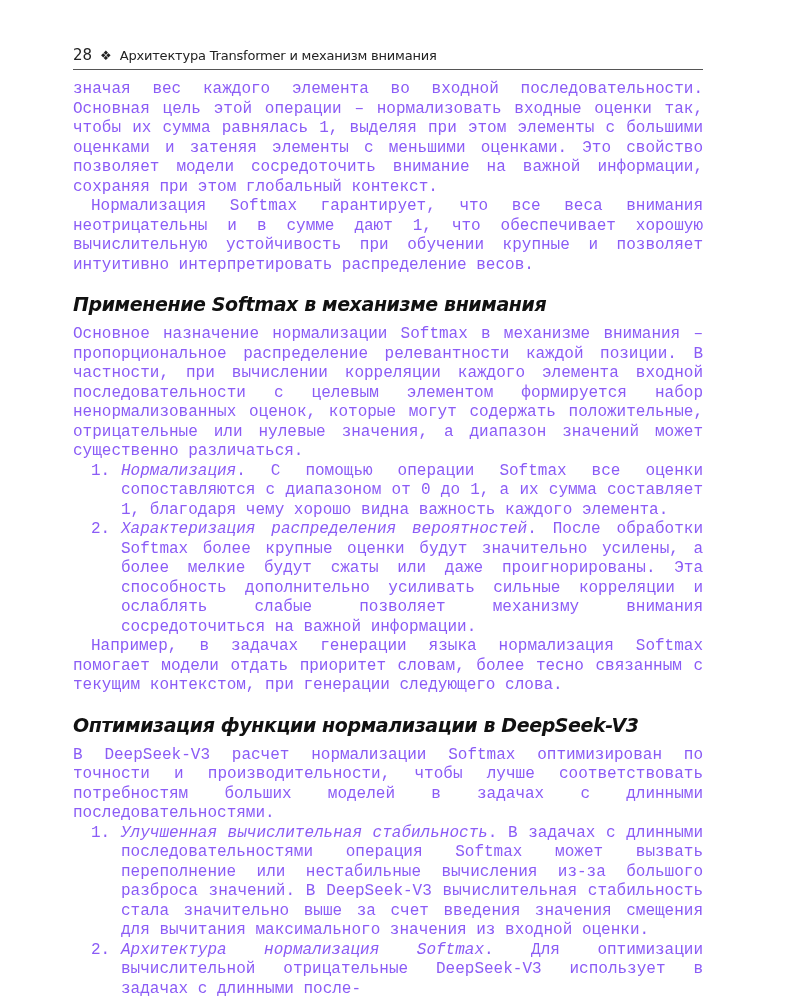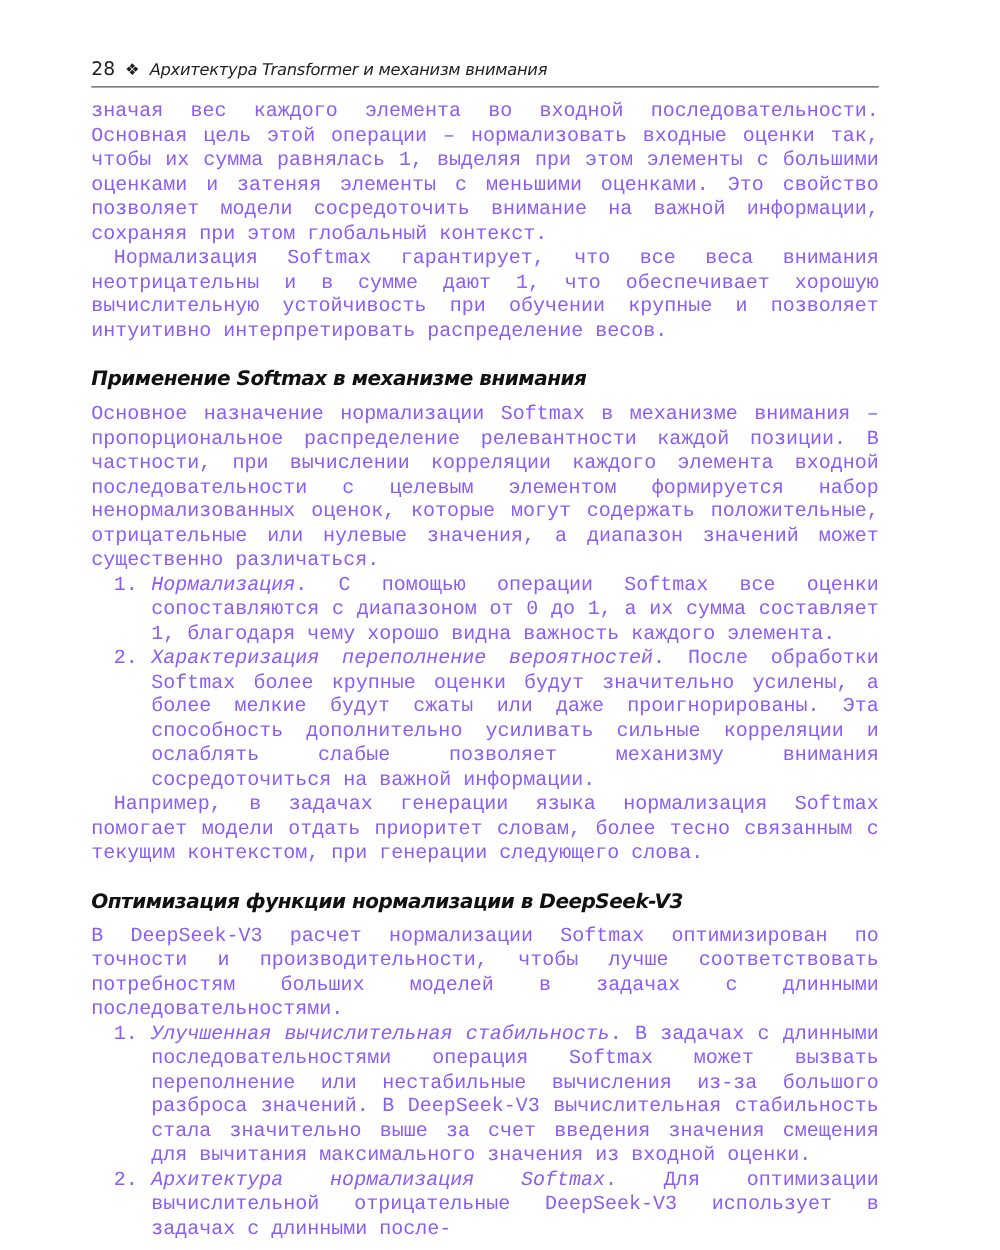--- a/index.html
+++ b/index.html
@@ -34,38 +34,37 @@
       font-weight: normal;
       font-size: 15px;
       margin-right: 8px;
     }
     .ornament {
       margin-right: 8px;
       font-size: 13px;
     }
     .header-title {
       letter-spacing: -0.2px;
-      font-style: italic;
     }
     .body-text {
       font-family: Liberation Mono, monospace;
       font-size: 16px;
       line-height: 19.5px;
       text-align: justify;
       color: #8b5cf6;
       margin: 0;
     }
     .indent {
       text-indent: 18px;
     }
     .section-heading {
       font-family: "DejaVu Sans", sans-serif;
       font-style: italic;
       font-weight: bold;
-      font-size: 16px;
+      font-size: 19px;
       letter-spacing: -0.4px;
       margin: 18px 0 10px 0;
       color: #111;
     }
     ol.num-list {
       list-style: none;
       margin: 0;
       padding: 0;
     }
     ol.num-list li {
@@ -104,21 +103,21 @@
 
   <p class="body-text">Основное назначение нормализации Softmax в механизме внимания – пропорциональное распределение релевантности каждой позиции. В частности, при вычислении корреляции каждого элемента входной последовательности с целевым элементом формируется набор ненормализованных оценок, которые могут содержать положительные, отрицательные или нулевые значения, а диапазон значений может существенно различаться.</p>
 
   <ol class="num-list">
     <li class="body-text">
       <span class="li-num">1.</span>
       <span class="li-body"><span class="term">Нормализация</span><span>. С помощью операции Softmax все оценки сопоставляются с диапазоном от 0 до 1, а их сумма составляет 1, благодаря чему хорошо видна важность каждого элемента.</span></span>
     </li>
     <li class="body-text">
       <span class="li-num">2.</span>
-      <span class="li-body"><span class="term">Характеризация переполнение вероятностей</span><span>. После обработки Softmax более крупные оценки будут значительно усилены, а более мелкие будут сжаты или даже проигнорированы. Эта способность дополнительно усиливать сильные корреляции и ослаблять слабые позволяет механизму внимания сосредоточиться на важной информации.</span></span>
+      <span class="li-body"><span class="term">Характеризация распределения вероятностей</span><span>. После обработки Softmax более крупные оценки будут значительно усилены, а более мелкие будут сжаты или даже проигнорированы. Эта способность дополнительно усиливать сильные корреляции и ослаблять слабые позволяет механизму внимания сосредоточиться на важной информации.</span></span>
     </li>
   </ol>
 
   <p class="body-text indent">Например, в задачах генерации языка нормализация Softmax помогает модели отдать приоритет словам, более тесно связанным с текущим контекстом, при генерации следующего слова.</p>
 
   <h2 class="section-heading">Оптимизация функции нормализации в DeepSeek-V3</h2>
 
   <p class="body-text">В DeepSeek-V3 расчет нормализации Softmax оптимизирован по точности и производительности, чтобы лучше соответствовать потребностям больших моделей в задачах с длинными последовательностями.</p>
 
   <ol class="num-list">

